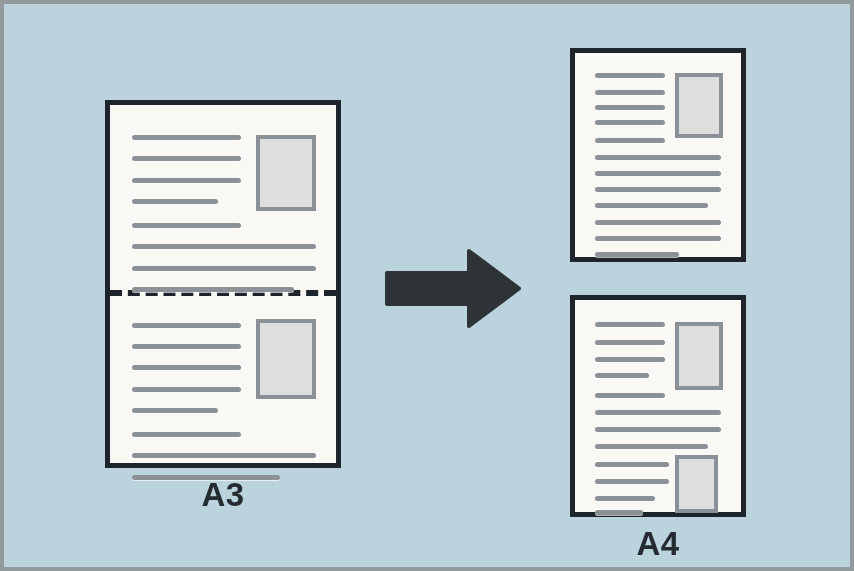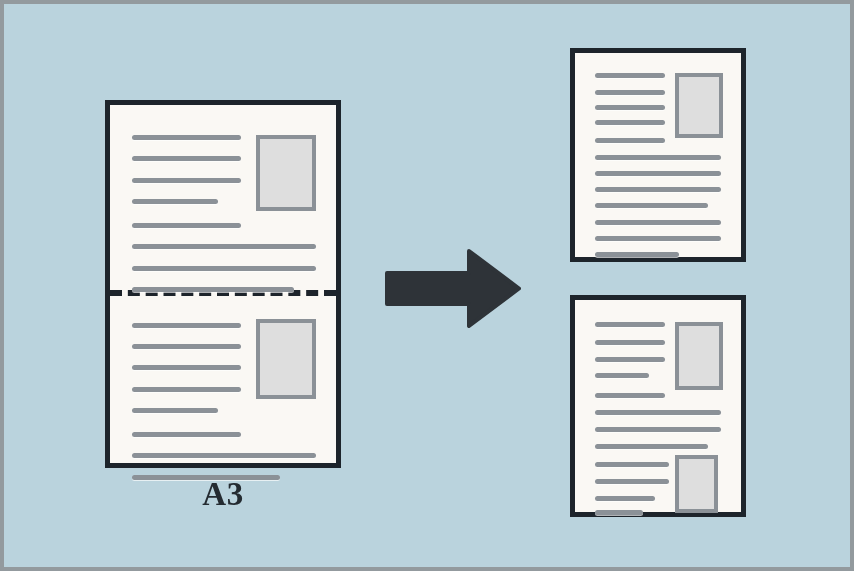--- a/index.html
+++ b/index.html
@@ -94,21 +94,21 @@
         <div class="tline" style="left: 22px; top: 239px; width: 109px; height: 5px;"></div>
         <div class="tline" style="left: 22px; top: 260px; width: 109px; height: 5px;"></div>
         <div class="tline" style="left: 22px; top: 282px; width: 109px; height: 5px;"></div>
         <div class="tline" style="left: 22px; top: 303px; width: 86px; height: 5px;"></div>
         <div class="tline" style="left: 22px; top: 327px; width: 109px; height: 5px;"></div>
         <div class="tline" style="left: 22px; top: 348px; width: 184px; height: 5px;"></div>
         <div class="tline" style="left: 22px; top: 370px; width: 148px; height: 5px;"></div>
         <div class="imgblock" style="left: 146px; top: 214px; width: 60px; height: 80px;"></div>
       </div>
   </div>
-  <div class="caption" style="left:101px; top:472px; width:236px;font-family:Liberation Serif, serif;">A3</div>
+  <div class="caption" style="left:101px; top:472px; width:236px;">A3</div>
 
   <div class="arrow" style="left:381px; top:245px; width:136px; height:79px;">
     <svg width="136" height="79" viewBox="0 0 136 79">
       <path d="M2 24 L84 24 L84 2 L134 39.5 L84 77 L84 55 L2 55 Z" fill="#2e3338" stroke="#2e3338" stroke-width="4" stroke-linejoin="round"></path>
     </svg>
   </div>
 
   <div class="sheet" id="a4a" style="left:566px; top:44px; width:176px; height:214px;">
     <div class="sheet-inner" id="a4a-inner">
         <div class="tline" style="left: 20px; top: 20px; width: 70px; height: 5px;"></div>
@@ -138,14 +138,15 @@
         <div class="tline" style="left: 20px; top: 127px; width: 126px; height: 5px;"></div>
         <div class="tline" style="left: 20px; top: 144px; width: 113px; height: 5px;"></div>
         <div class="tline" style="left: 20px; top: 162px; width: 74px; height: 5px;"></div>
         <div class="tline" style="left: 20px; top: 179px; width: 74px; height: 5px;"></div>
         <div class="tline" style="left: 20px; top: 196px; width: 60px; height: 5px;"></div>
         <div class="tline" style="left: 20px; top: 210px; width: 48px; height: 5px;"></div>
         <div class="imgblock" style="left: 100px; top: 22px; width: 48px; height: 68px;"></div>
         <div class="imgblock" style="left: 100px; top: 155px; width: 43px; height: 58px;"></div>
       </div>
   </div>
+  <div class="caption" style="left:566px; top:521px; width:176px;">A4</div>
 
 </div>
 
 </body></html>

